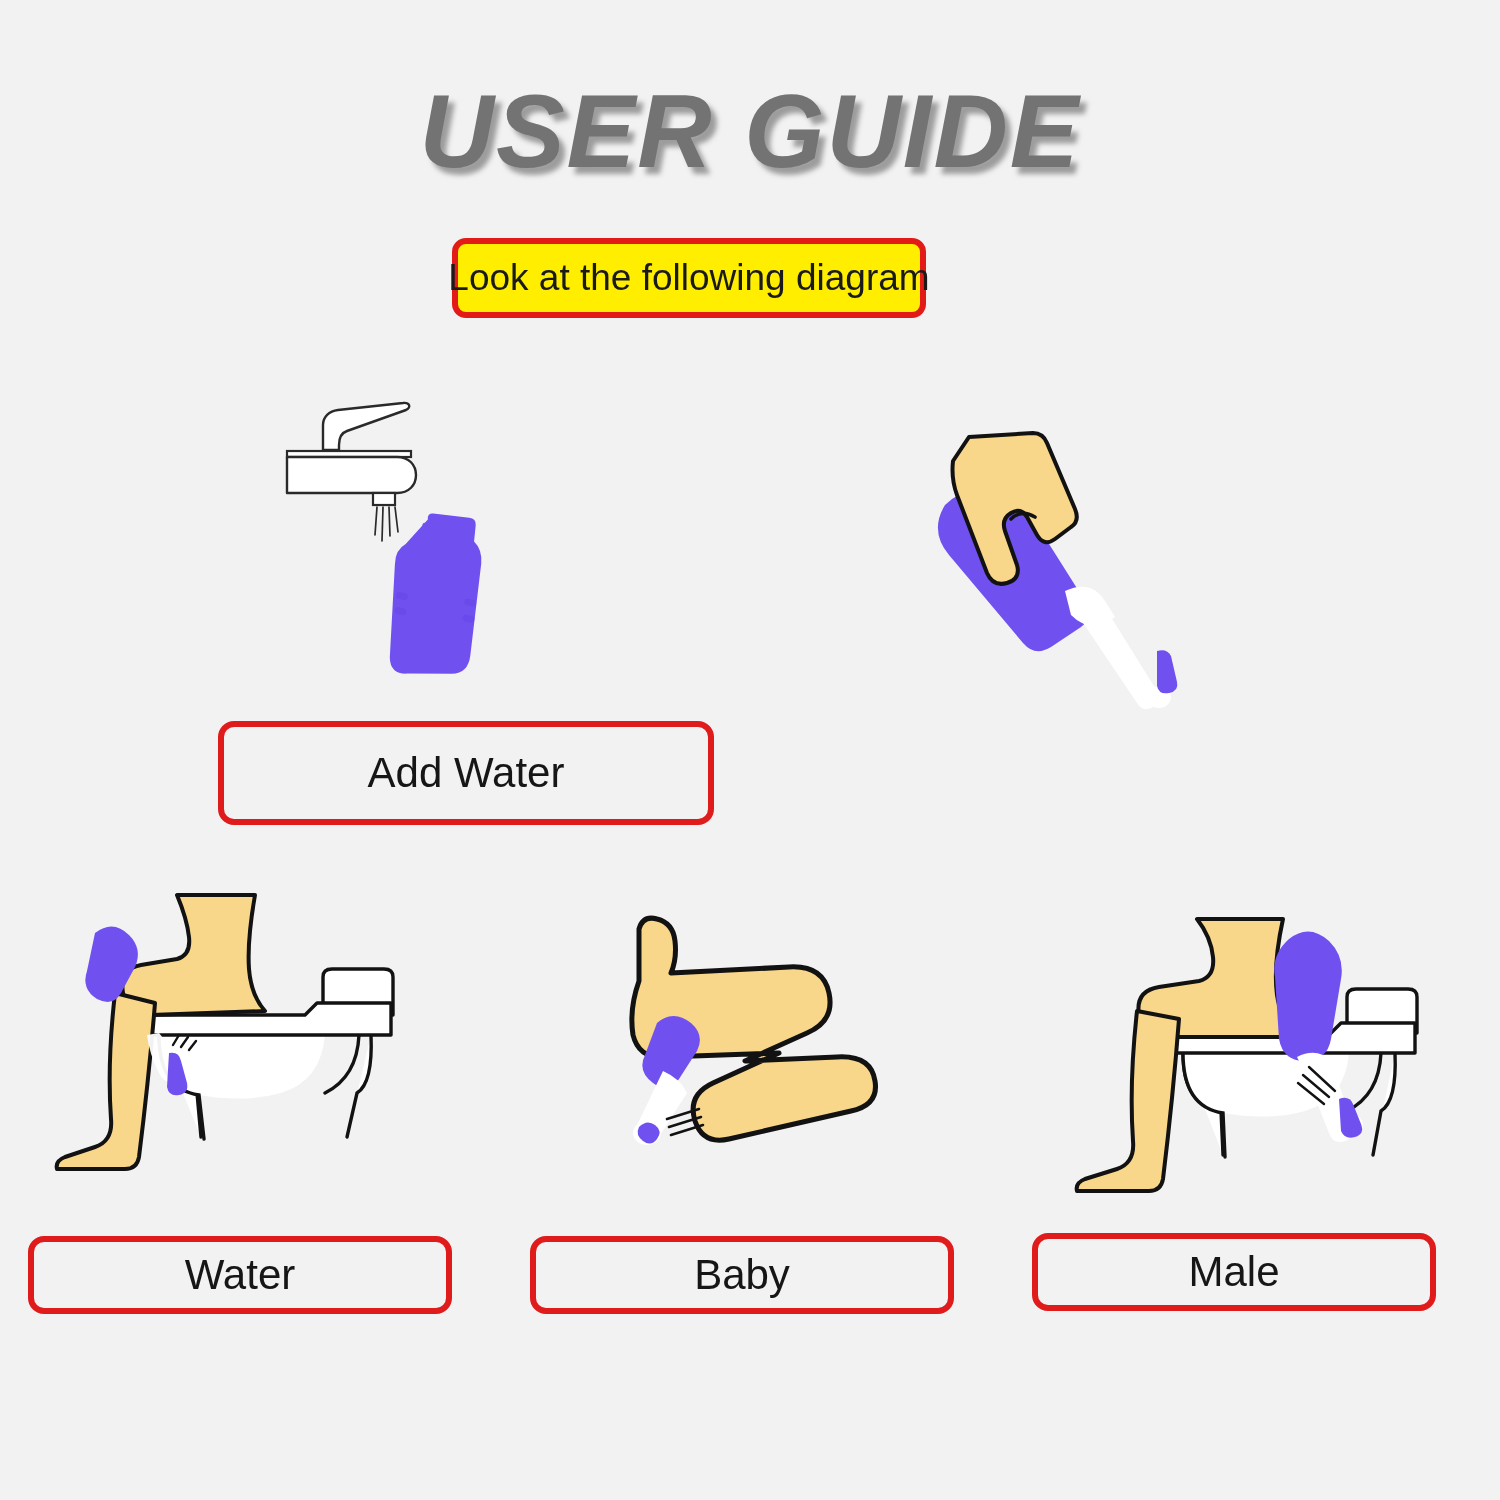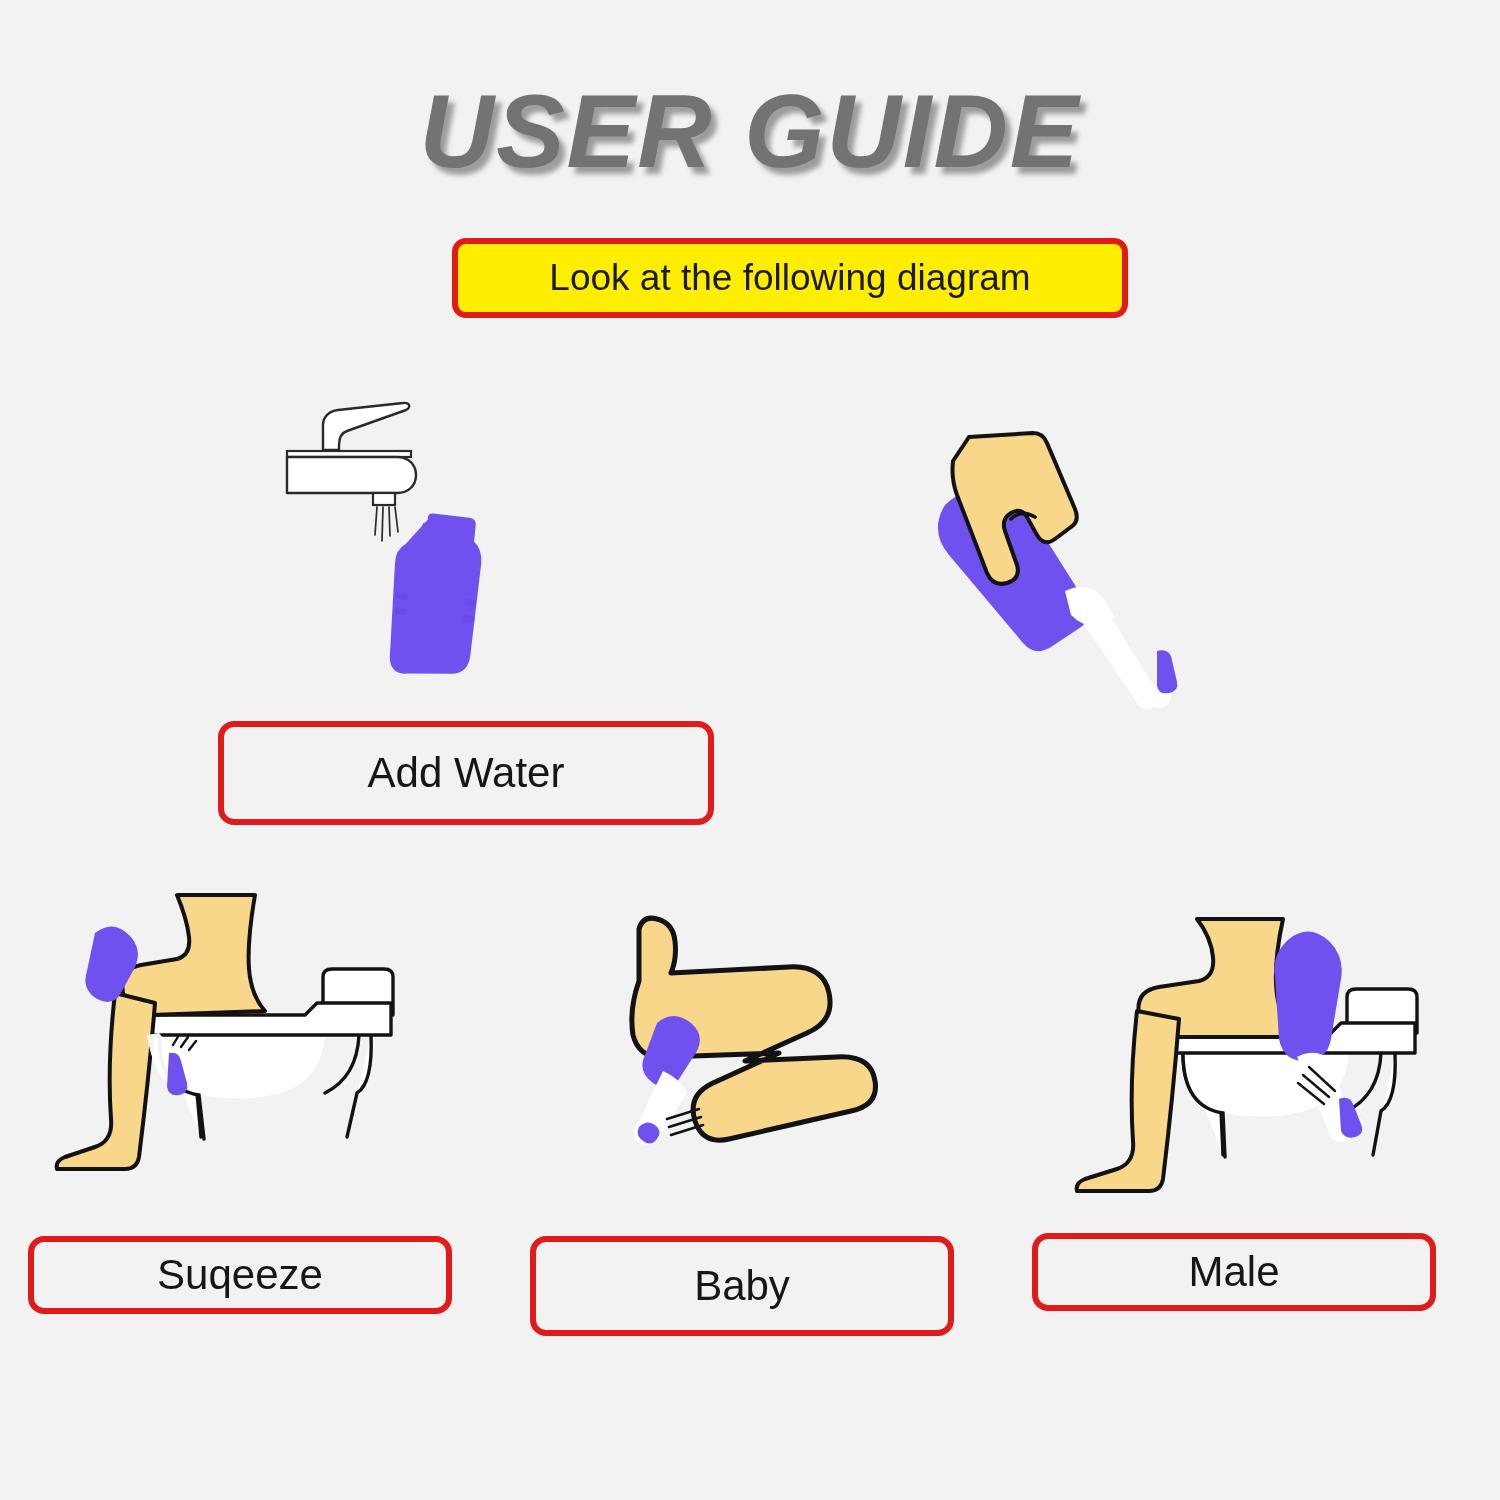--- a/index.html
+++ b/index.html
@@ -37,21 +37,21 @@
     text-shadow: 6px 7px 5px rgba(110,110,110,0.65);
     line-height: 1.05;
     white-space: nowrap;
   }
 
   
   .banner {
     position: absolute;
     left: 452px;
     top: 238px;
-    width: 676px;
+    width: 474px;
     height: 80px;
     background: #ffee00;
     border: 6px solid #e21b17;
     border-radius: 14px;
     box-sizing: border-box;
     display: flex;
     align-items: center;
     justify-content: center;
   }
   .banner-text {
@@ -77,21 +77,21 @@
     font-size: 42px;
     color: #161616;
     line-height: 1.18;
     font-family: "Liberation Sans", sans-serif;
   }
   .label-text.two-line { font-size: 40px; }
 
   #label-add-water   { left: 218px;  top: 721px;  width: 496px; height: 104px; }
   #label-upside-down { left: 852px;  top: 721px;  width: 500px; height: 104px; }
   #label-female      { left: 28px;   top: 1236px; width: 424px; height: 78px; }
-  #label-baby        { left: 530px;  top: 1236px; width: 424px; height: 100px; }
+  #label-baby        { left: 530px;  top: 1236px; width: 424px; height: 78px; }
   #label-male        { left: 1032px; top: 1233px; width: 404px; height: 78px; }
 
   
   .illus { position: absolute; }
   #illus-add-water   { left: 285px;  top: 395px; width: 270px; height: 290px; }
   #illus-squeeze     { left: 915px;  top: 405px; width: 310px; height: 310px; }
   #illus-female      { left: 55px;   top: 885px; width: 370px; height: 300px; }
   #illus-baby        { left: 605px;  top: 895px; width: 310px; height: 290px; }
   #illus-male        { left: 1065px; top: 885px; width: 370px; height: 300px; }
 
@@ -323,21 +323,21 @@
       </g>
     </svg>
   </div>
 
   <div class="label-box" id="label-add-water">
     <span class="label-text">Add Water</span>
   </div>
 
 
   <div class="label-box" id="label-female">
-    <span class="label-text">Suqeeze</span>
+    <span class="label-text">Water</span>
   </div>
 
   <div class="label-box" id="label-baby">
     <span class="label-text">Baby</span>
   </div>
 
   <div class="label-box" id="label-male">
     <span class="label-text">Male</span>
   </div>
 

